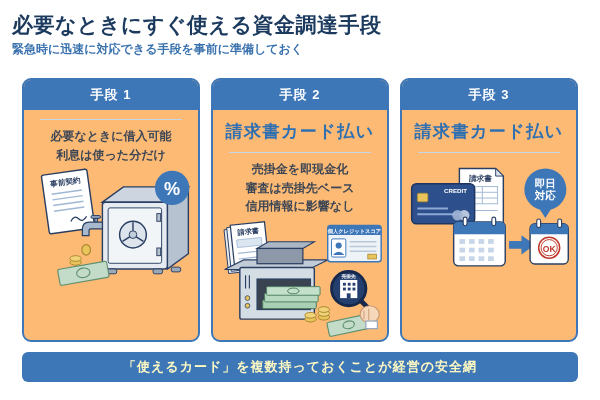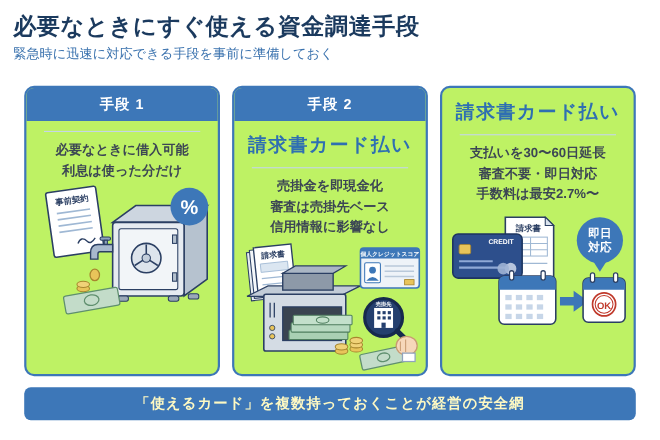--- a/index.html
+++ b/index.html
@@ -8,28 +8,28 @@
     background:#ffffff;
     font-family:"Liberation Sans","DejaVu Sans",sans-serif;
     position:relative; overflow:hidden;
   }
   .header { position:absolute; left:12px; top:12px; width:550px; }
   .page-title {
     font-size:21px; font-weight:bold;
     color:var(--title-navy,#1b3a5e); letter-spacing:0.5px; line-height:1.2;
   }
   .page-subtitle {
-    font-size:12px; font-weight:normal;
+    font-size:12px; font-weight:bold;
     color:var(--subtitle-blue,#3a72ae); margin-top:4px;
   }
   .cards { position:absolute; left:22px; top:78px; width:556px; display:flex; gap:11px; }
   .card {
     width:178px; height:264px; box-sizing:border-box;
     border:2px solid var(--accent-blue,#3d77b8);
-    border-radius:9px; background:#bef264; overflow:hidden;
+    border-radius:9px; background:#fdba74; overflow:hidden;
   }
   .card-header {
     height:30px; background:var(--accent-blue,#3d77b8);
     display:flex; align-items:center; justify-content:center;
     color:#fff; font-weight:bold; font-size:13px; letter-spacing:1px;
   }
   .card-title {
     text-align:center; margin-top:10px;
     font-size:17px; font-weight:bold;
     color:var(--card-title-blue,#2e6fb2); letter-spacing:1.5px;
@@ -203,27 +203,23 @@
             <line x1="156" y1="95" x2="156" y2="104" stroke="#c89a72" stroke-width="1"></line>
             <line x1="161" y1="93" x2="161" y2="105" stroke="#c89a72" stroke-width="1"></line>
             <rect x="158" y="106" width="12" height="8" fill="#ffffff" stroke="#8fa3bd" stroke-width="1.2"></rect>
           </g>
         </g>
       </svg>
     </div>
   </div>
 
   <div class="card">
+    <div class="card-header">手段 3</div>
     <div class="card-title">請求書カード払い</div>
     <div class="divider"></div>
-    <div class="card-lines">
-      <div>支払いを30〜60日延長</div>
-      <div>審査不要・即日対応</div>
-      <div>手数料は最安2.7%〜</div>
-    </div>
     <div class="illus">
       <svg width="170" height="120" viewBox="0 0 178 124">
 
         <g>
           <path d="M58 8 h38 l8 8 v52 h-46 z" fill="#ffffff" stroke="#2b3f63" stroke-width="1.5"></path>
           <path d="M96 8 v8 h8 z" fill="#dbe4ee" stroke="#2b3f63" stroke-width="1"></path>
           <text x="80" y="21" font-size="8" font-weight="bold" fill="#2b3f63" text-anchor="middle">請求書</text>
           <rect x="66" y="27" width="32" height="18" fill="none" stroke="#9fb8d4" stroke-width="1"></rect>
           <line x1="66" y1="33" x2="98" y2="33" stroke="#9fb8d4" stroke-width="1"></line>
           <line x1="66" y1="39" x2="98" y2="39" stroke="#9fb8d4" stroke-width="1"></line>

